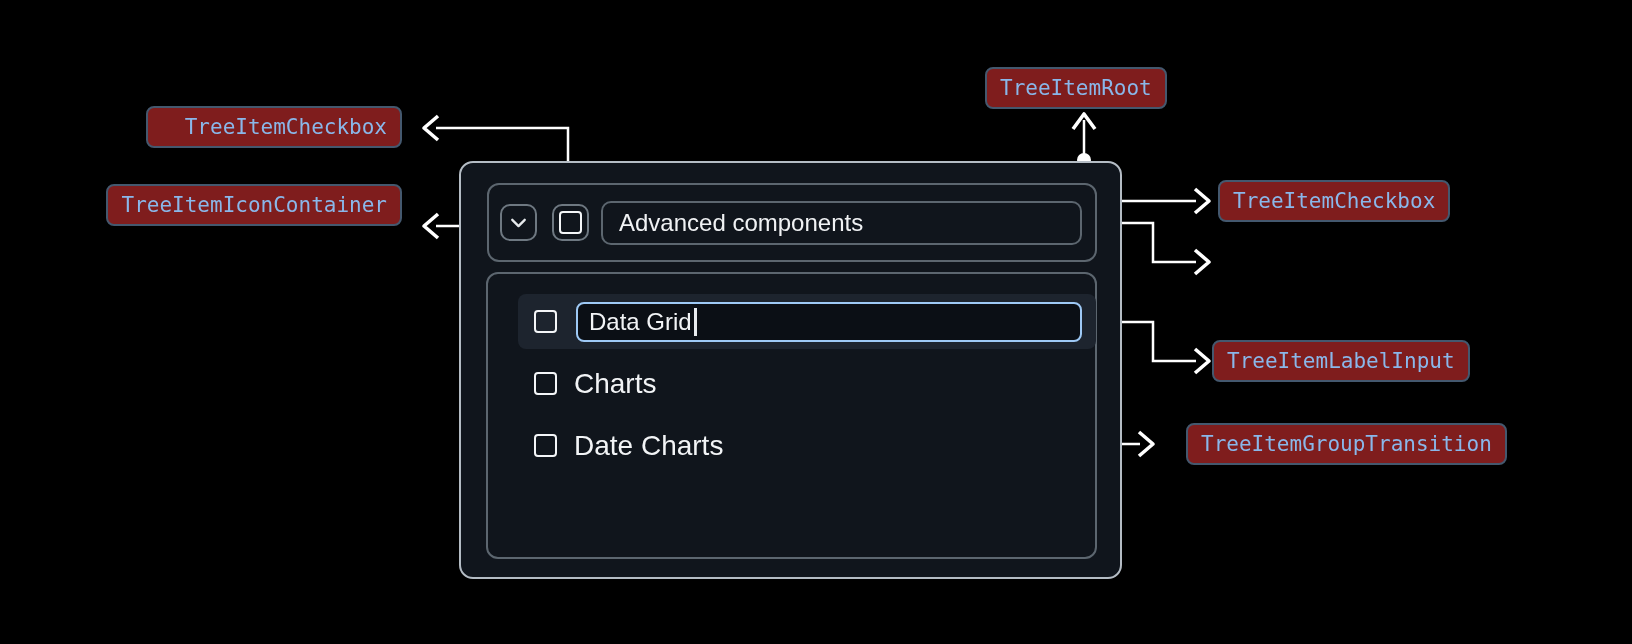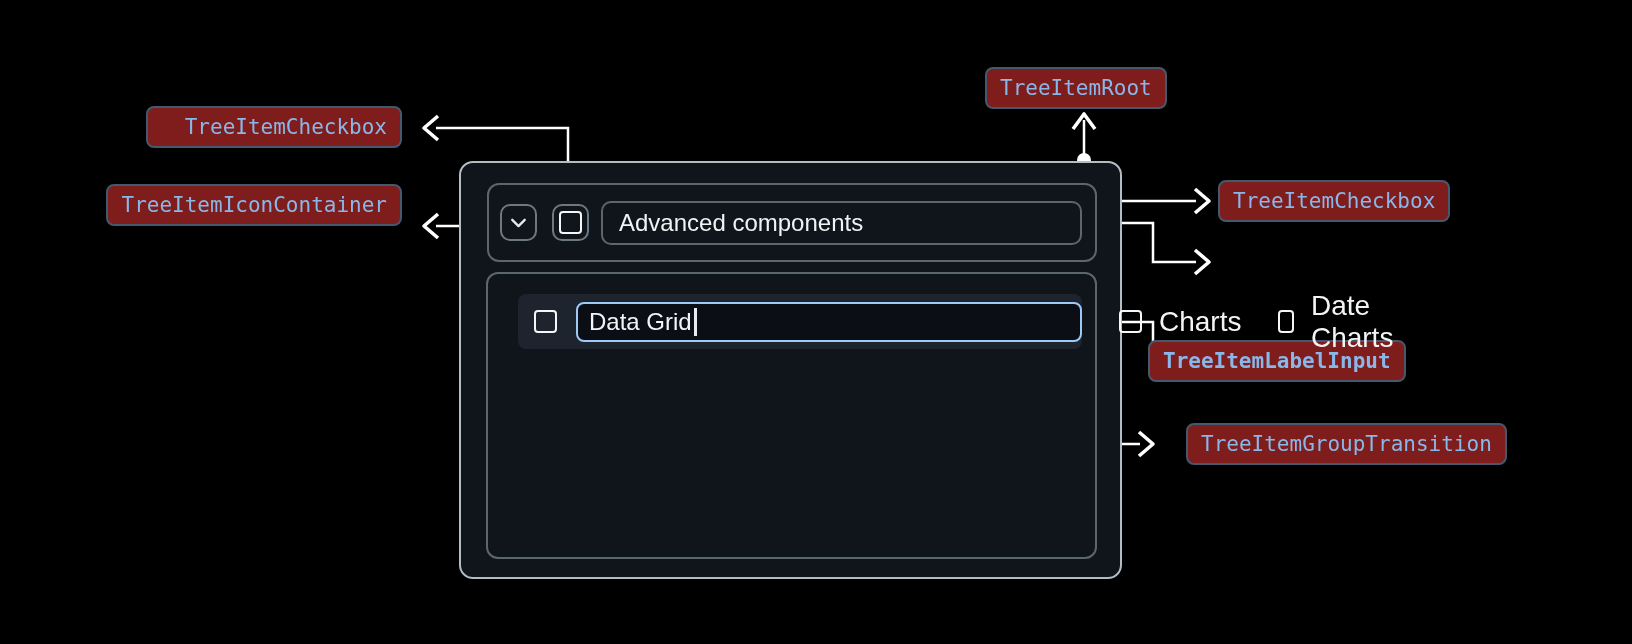--- a/index.html
+++ b/index.html
@@ -100,22 +100,22 @@
     left: 25px; top: 109px;
     width: 611px; height: 287px;
     border: 2px solid #5c666f;
     border-radius: 12px;
   }
   .rows {
     position: absolute;
     left: 30px; top: 20px;
     width: 578px;
     display: flex;
-    flex-direction: row;
-    gap: 21px;
+    flex-direction: column;
+    gap: 7px;
   }
   .row {
     height: 55px;
     display: flex;
     align-items: center;
     padding-left: 16px;
     border-radius: 8px;
   }
   .row.editing { background: #1d242e; }
   .row-label {
@@ -183,21 +183,21 @@
       <path d="M1096,444 H1140"></path>
       <polyline class="head" points="1139,432 1153,444 1139,456"></polyline>
       <circle cx="1096" cy="444" r="7"></circle>
     </g>
   </svg>
 
   <div class="chip" style="top:106px; right:1230px;padding-left:37px;">TreeItemCheckbox</div>
   <div class="chip" style="top:184px; right:1230px;">TreeItemIconContainer</div>
   <div class="chip" style="top:67px; left:985px;">TreeItemRoot</div>
   <div class="chip" style="top:180px; left:1218px;">TreeItemCheckbox</div>
-  <div class="chip" style="top:340px; left:1148px;font-weight:bold;">TreeItemLabelInput</div>
+  <div class="chip" style="top:340px; left:1212px;">TreeItemLabelInput</div>
   <div class="chip" style="top:423px; left:1162px;margin-left:24px;">TreeItemGroupTransition</div>
 
   <div class="panel">
 
     <div class="content-row">
       <div class="icon-box chevron">
         <svg width="37" height="37" viewBox="0 0 37 37">
           <polyline points="11.5,15.5 18.5,22.5 25.5,15.5" fill="none" stroke="#e6e9ec" stroke-width="2.6" stroke-linecap="round" stroke-linejoin="round"></polyline>
         </svg>
       </div>

